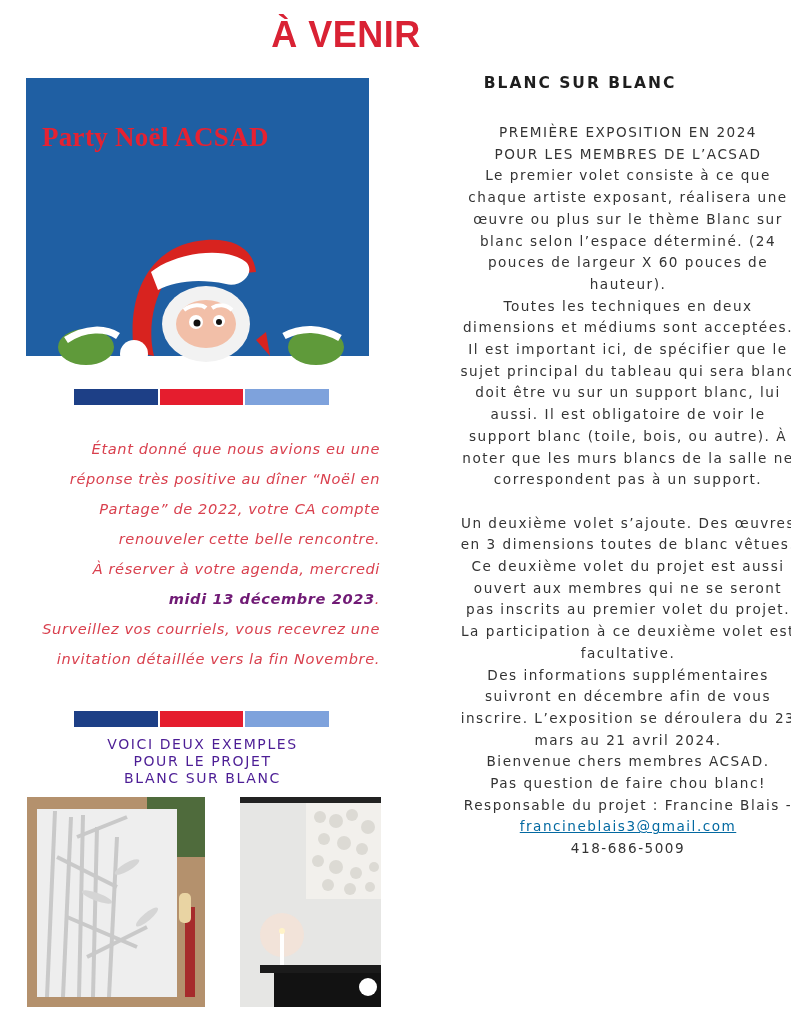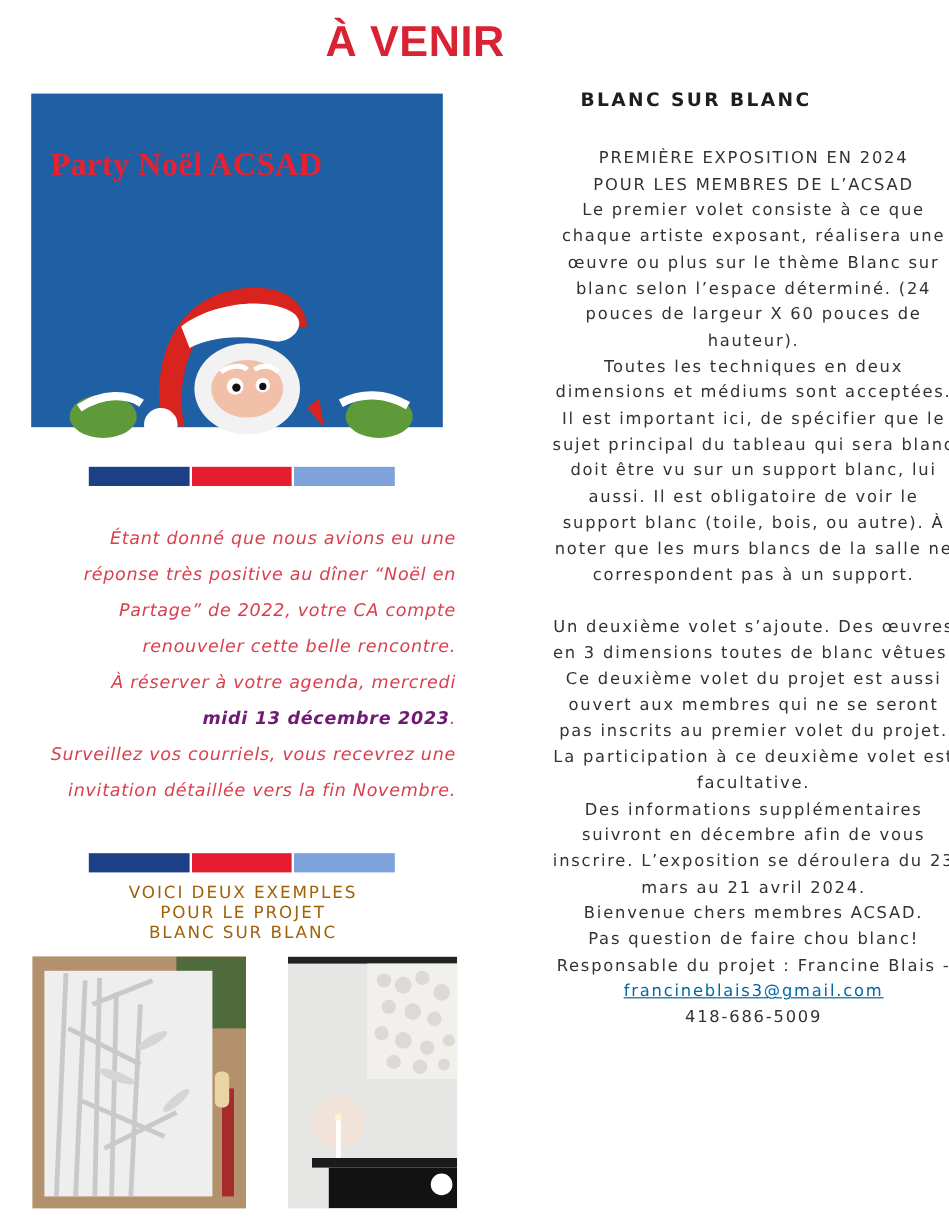--- a/index.html
+++ b/index.html
@@ -33,21 +33,21 @@
 
     .event-text {
       position: absolute; left: 30px; top: 434px; width: 350px; text-align: right;
       color: #d9404e; font-size: 14.6px; line-height: 30px; letter-spacing: 0.6px; font-style: italic;
     }
     .event-text p { margin: 0; }
     .event-text strong { color: #701a75; font-weight: bold; }
 
     .examples {
       position: absolute; left: 30px; top: 736px; width: 345px; text-align: center;
-      color: #a16207; font-size: 14px; line-height: 17px; letter-spacing: 1.6px;
+      color: #4c1d95; font-size: 14px; line-height: 17px; letter-spacing: 1.6px;
     }
     .examples div { margin: 0; }
 
     .photo { position: absolute; top: 797px; overflow: hidden; }
     .photo1 { left: 27px; width: 178px; height: 210px; background: #b4916d; }
     .photo2 { left: 240px; width: 141px; height: 210px; background: #e6e6e4; }
 
     
     .right-title {
       position: absolute; left: 410px; top: 74px; width: 340px; text-align: center;

